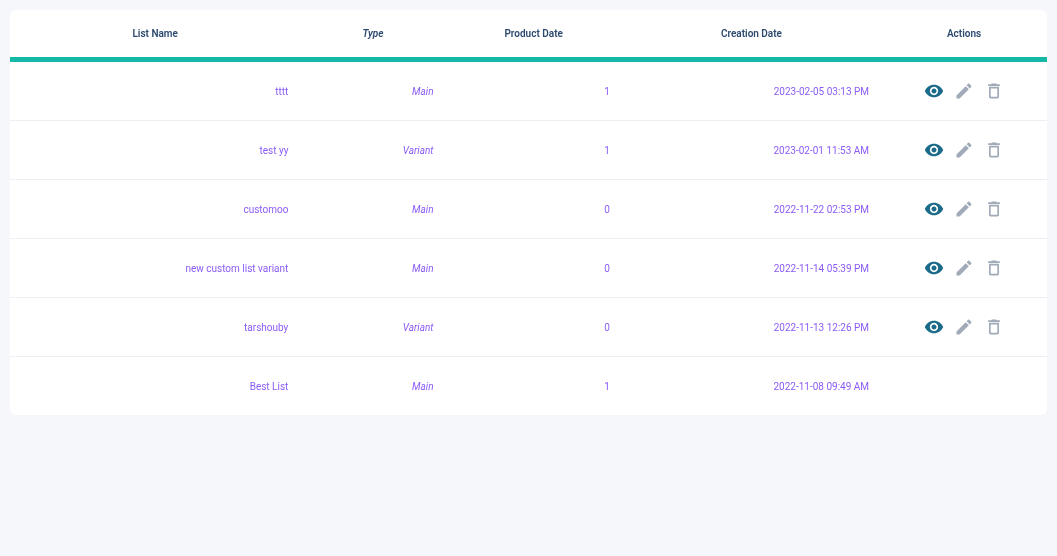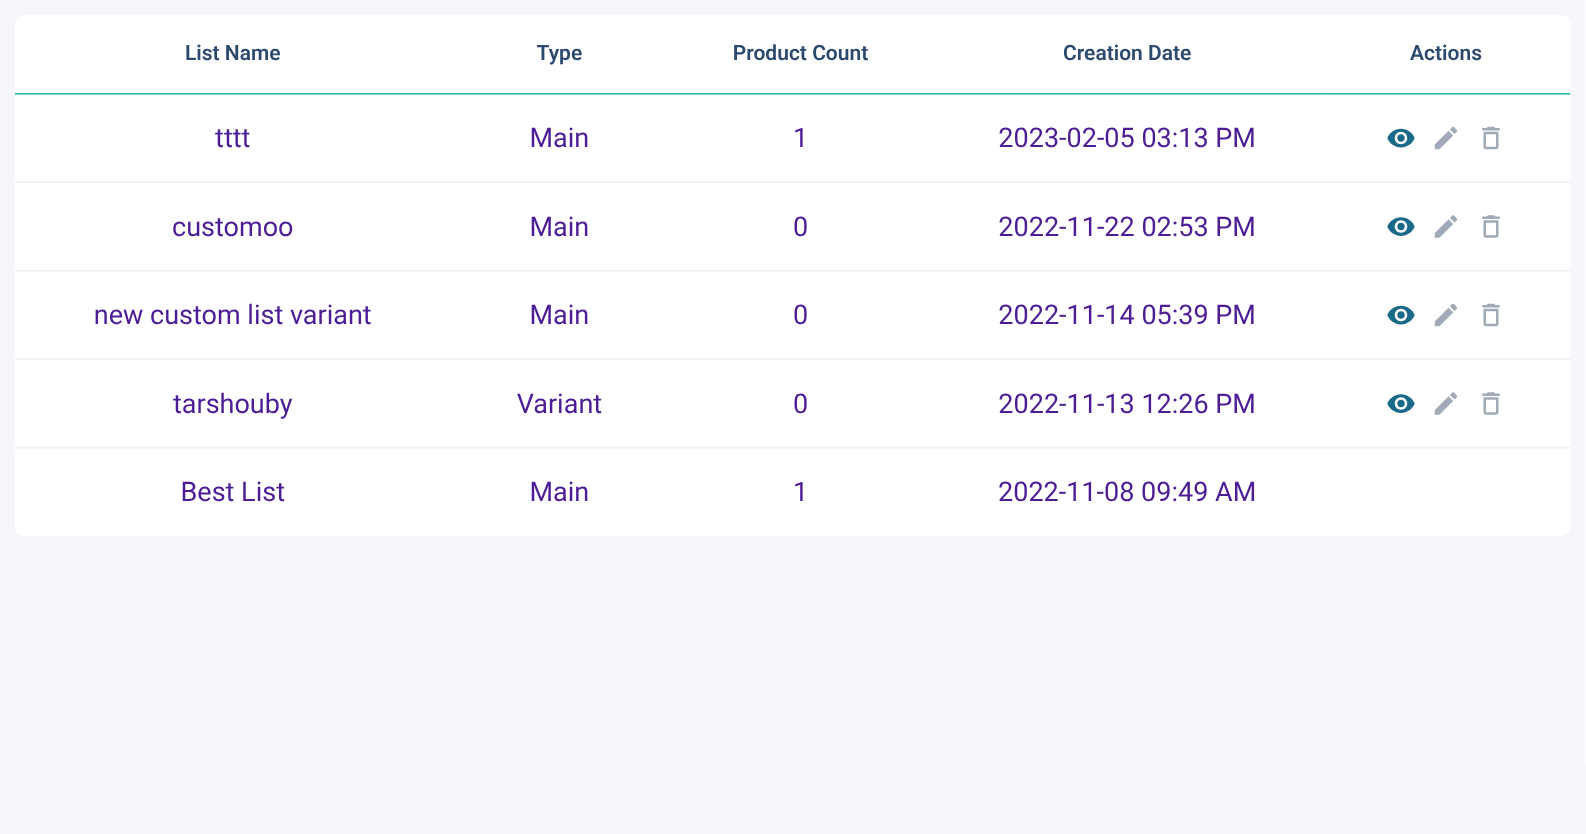--- a/index.html
+++ b/index.html
@@ -19,35 +19,35 @@
     }
     table {
       width: 100%;
       border-collapse: collapse;
     }
     thead th {
       padding: 18px 12px;
       text-align: center;
       color: #2c4a6e;
       font-weight: 600;
-      font-size: 14px;
-      border-bottom: 1px solid #14b8a6;
+      font-size: 10px;
+      border-bottom: 5px solid #14b8a6;
     }
     tbody td {
       padding: 18px 12px;
-      text-align: center;
-      color: #4c1d95;
-      font-size: 18px;
+      text-align: right;
+      color: #8b5cf6;
+      font-size: 10px;
       border-bottom: 1px solid #eceff4;
     }
     tbody tr:last-child td {
       border-bottom: none;
     }
     .col-name { width: 28%; }
-    .col-type { width: 14%; }
+    .col-type { width: 14%; font-style: italic; }
     .col-count { width: 17%; }
     .col-date { width: 25%; }
     .col-actions { width: 16%; }
     .actions-cell {
       display: flex;
       align-items: center;
       justify-content: center;
       gap: 8px;
     }
     .icon-btn {
@@ -68,21 +68,21 @@
   </style>
 </head>
 <body>
 
 <div class="table-container">
   <table>
     <thead>
       <tr>
         <th class="col-name">List Name</th>
         <th class="col-type">Type</th>
-        <th class="col-count">Product Count</th>
+        <th class="col-count">Product Date</th>
         <th class="col-date">Creation Date</th>
         <th class="col-actions">Actions</th>
       </tr>
     </thead>
     <tbody id="table-body">
     <tr>
           <td class="col-name">tttt</td>
           <td class="col-type">Main</td>
           <td class="col-count">1</td>
           <td class="col-date">2023-02-05 03:13 PM</td>
@@ -100,20 +100,45 @@
               </span>
               <span class="icon-btn delete-icon">
                 <svg viewBox="0 0 24 24">
                   <path d="M6 19c0 1.1.9 2 2 2h8c1.1 0 2-.9 2-2V7H6v12zM8 9h8v10H8V9zm7.5-5l-1-1h-5l-1 1H5v2h14V4h-3.5z"></path>
                 </svg>
               </span>
             </div>
           </td>
         </tr>
         <tr>
+          <td class="col-name">test yy</td>
+          <td class="col-type">Variant</td>
+          <td class="col-count">1</td>
+          <td class="col-date">2023-02-01 11:53 AM</td>
+          <td class="col-actions">
+            <div class="actions-cell">
+              <span class="icon-btn eye-icon">
+                <svg viewBox="0 0 24 24">
+                  <path d="M12 4.5C7 4.5 2.73 7.61 1 12c1.73 4.39 6 7.5 11 7.5s9.27-3.11 11-7.5c-1.73-4.39-6-7.5-11-7.5zM12 17c-2.76 0-5-2.24-5-5s2.24-5 5-5 5 2.24 5 5-2.24 5-5 5zm0-8c-1.66 0-3 1.34-3 3s1.34 3 3 3 3-1.34 3-3-1.34-3-3-3z"></path>
+                </svg>
+              </span>
+              <span class="icon-btn edit-icon">
+                <svg viewBox="0 0 24 24">
+                  <path d="M3 17.25V21h3.75L17.81 9.94l-3.75-3.75L3 17.25zM20.71 7.04c.39-.39.39-1.02 0-1.41l-2.34-2.34c-.39-.39-1.02-.39-1.41 0l-1.83 1.83 3.75 3.75 1.83-1.83z"></path>
+                </svg>
+              </span>
+              <span class="icon-btn delete-icon">
+                <svg viewBox="0 0 24 24">
+                  <path d="M6 19c0 1.1.9 2 2 2h8c1.1 0 2-.9 2-2V7H6v12zM8 9h8v10H8V9zm7.5-5l-1-1h-5l-1 1H5v2h14V4h-3.5z"></path>
+                </svg>
+              </span>
+            </div>
+          </td>
+        </tr>
+        <tr>
           <td class="col-name">customoo</td>
           <td class="col-type">Main</td>
           <td class="col-count">0</td>
           <td class="col-date">2022-11-22 02:53 PM</td>
           <td class="col-actions">
             <div class="actions-cell">
               <span class="icon-btn eye-icon">
                 <svg viewBox="0 0 24 24">
                   <path d="M12 4.5C7 4.5 2.73 7.61 1 12c1.73 4.39 6 7.5 11 7.5s9.27-3.11 11-7.5c-1.73-4.39-6-7.5-11-7.5zM12 17c-2.76 0-5-2.24-5-5s2.24-5 5-5 5 2.24 5 5-2.24 5-5 5zm0-8c-1.66 0-3 1.34-3 3s1.34 3 3 3 3-1.34 3-3-1.34-3-3-3z"></path>
                 </svg>

